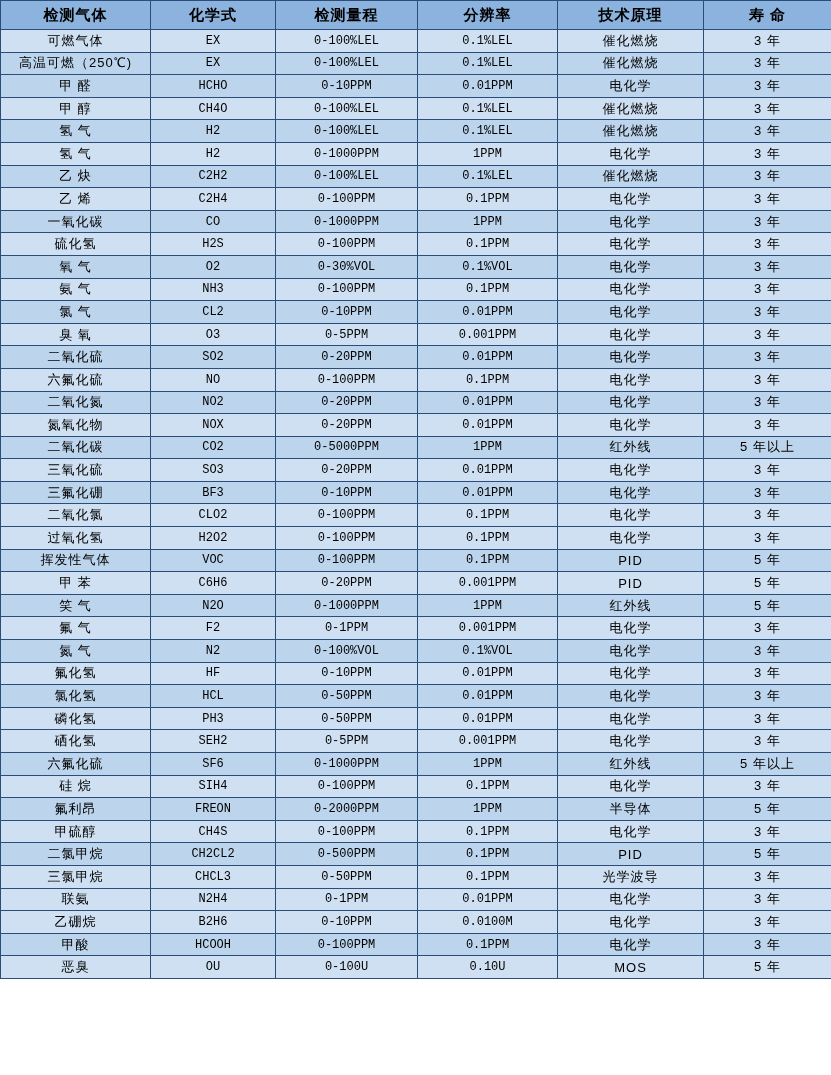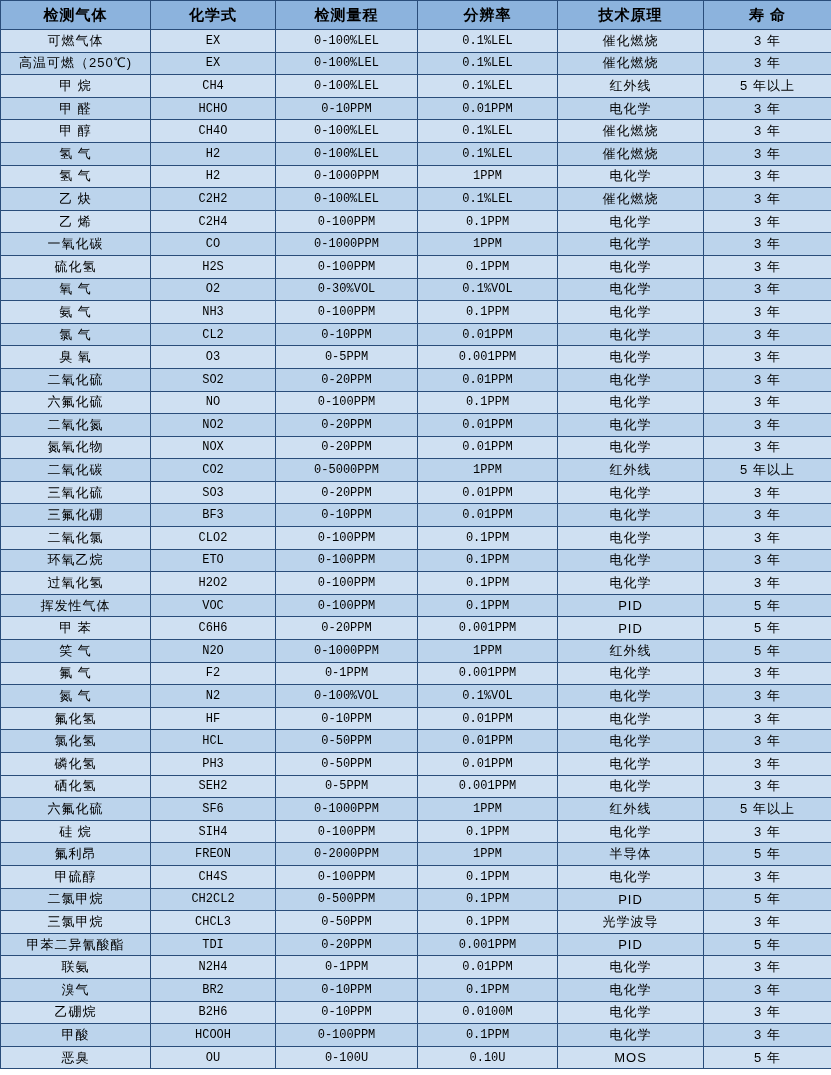--- a/index.html
+++ b/index.html
@@ -106,28 +106,20 @@
           <td class="col-life">3 年</td>
         </tr>
         <tr class="row-even">
           <td class="col-name">高温可燃（250℃)</td>
           <td class="col-formula">EX</td>
           <td class="col-range">0-100%LEL</td>
           <td class="col-res">0.1%LEL</td>
           <td class="col-tech">催化燃烧</td>
           <td class="col-life">3 年</td>
         </tr>
-        <tr class="row-odd">
-          <td class="col-name">甲 烷</td>
-          <td class="col-formula">CH4</td>
-          <td class="col-range">0-100%LEL</td>
-          <td class="col-res">0.1%LEL</td>
-          <td class="col-tech">红外线</td>
-          <td class="col-life">5 年以上</td>
-        </tr>
         <tr class="row-even">
           <td class="col-name">甲 醛</td>
           <td class="col-formula">HCHO</td>
           <td class="col-range">0-10PPM</td>
           <td class="col-res">0.01PPM</td>
           <td class="col-tech">电化学</td>
           <td class="col-life">3 年</td>
         </tr>
         <tr class="row-odd">
           <td class="col-name">甲 醇</td>
@@ -274,28 +266,20 @@
           <td class="col-life">3 年</td>
         </tr>
         <tr class="row-odd">
           <td class="col-name">二氧化氯</td>
           <td class="col-formula">CLO2</td>
           <td class="col-range">0-100PPM</td>
           <td class="col-res">0.1PPM</td>
           <td class="col-tech">电化学</td>
           <td class="col-life">3 年</td>
         </tr>
-        <tr class="row-even">
-          <td class="col-name">环氧乙烷</td>
-          <td class="col-formula">ETO</td>
-          <td class="col-range">0-100PPM</td>
-          <td class="col-res">0.1PPM</td>
-          <td class="col-tech">电化学</td>
-          <td class="col-life">3 年</td>
-        </tr>
         <tr class="row-odd">
           <td class="col-name">过氧化氢</td>
           <td class="col-formula">H2O2</td>
           <td class="col-range">0-100PPM</td>
           <td class="col-res">0.1PPM</td>
           <td class="col-tech">电化学</td>
           <td class="col-life">3 年</td>
         </tr>
         <tr class="row-even">
           <td class="col-name">挥发性气体</td>
@@ -410,41 +394,25 @@
           <td class="col-life">5 年</td>
         </tr>
         <tr class="row-odd">
           <td class="col-name">三氯甲烷</td>
           <td class="col-formula">CHCL3</td>
           <td class="col-range">0-50PPM</td>
           <td class="col-res">0.1PPM</td>
           <td class="col-tech">光学波导</td>
           <td class="col-life">3 年</td>
         </tr>
-        <tr class="row-even">
-          <td class="col-name">甲苯二异氰酸酯</td>
-          <td class="col-formula">TDI</td>
-          <td class="col-range">0-20PPM</td>
-          <td class="col-res">0.001PPM</td>
-          <td class="col-tech">PID</td>
-          <td class="col-life">5 年</td>
-        </tr>
         <tr class="row-odd">
           <td class="col-name">联氨</td>
           <td class="col-formula">N2H4</td>
           <td class="col-range">0-1PPM</td>
           <td class="col-res">0.01PPM</td>
-          <td class="col-tech">电化学</td>
-          <td class="col-life">3 年</td>
-        </tr>
-        <tr class="row-even">
-          <td class="col-name">溴气</td>
-          <td class="col-formula">BR2</td>
-          <td class="col-range">0-10PPM</td>
-          <td class="col-res">0.1PPM</td>
           <td class="col-tech">电化学</td>
           <td class="col-life">3 年</td>
         </tr>
         <tr class="row-odd">
           <td class="col-name">乙硼烷</td>
           <td class="col-formula">B2H6</td>
           <td class="col-range">0-10PPM</td>
           <td class="col-res">0.0100M</td>
           <td class="col-tech">电化学</td>
           <td class="col-life">3 年</td>

